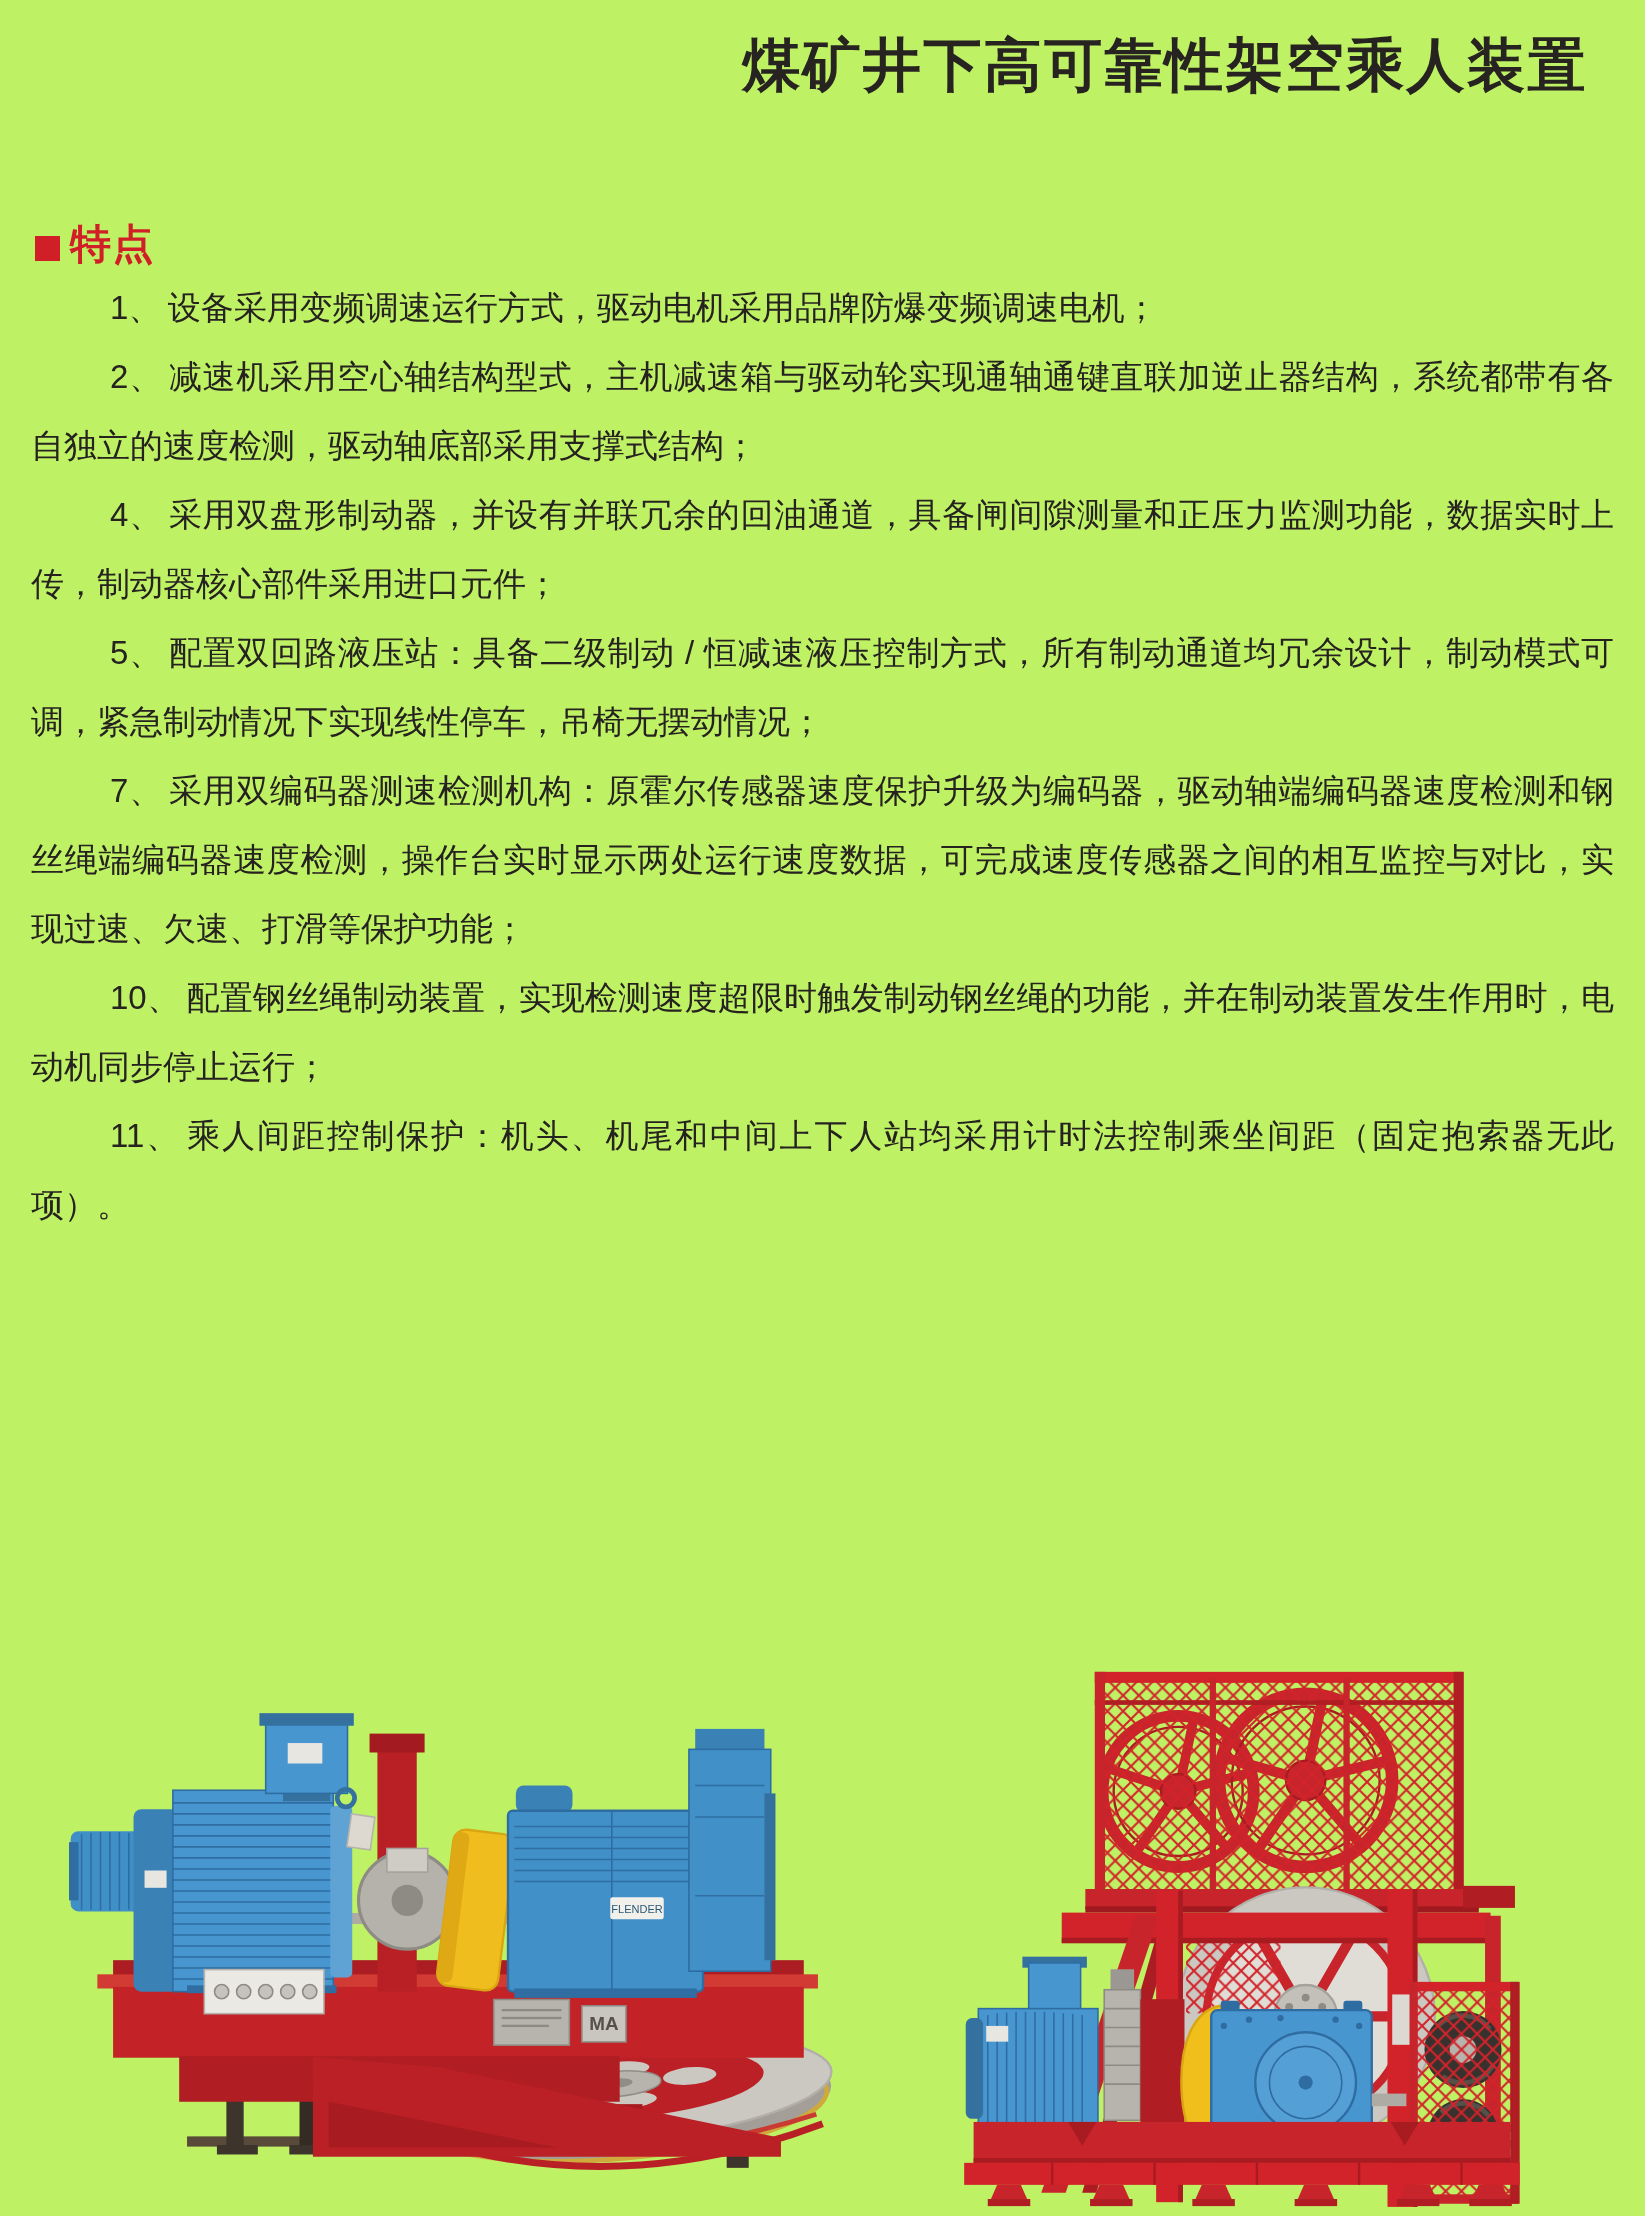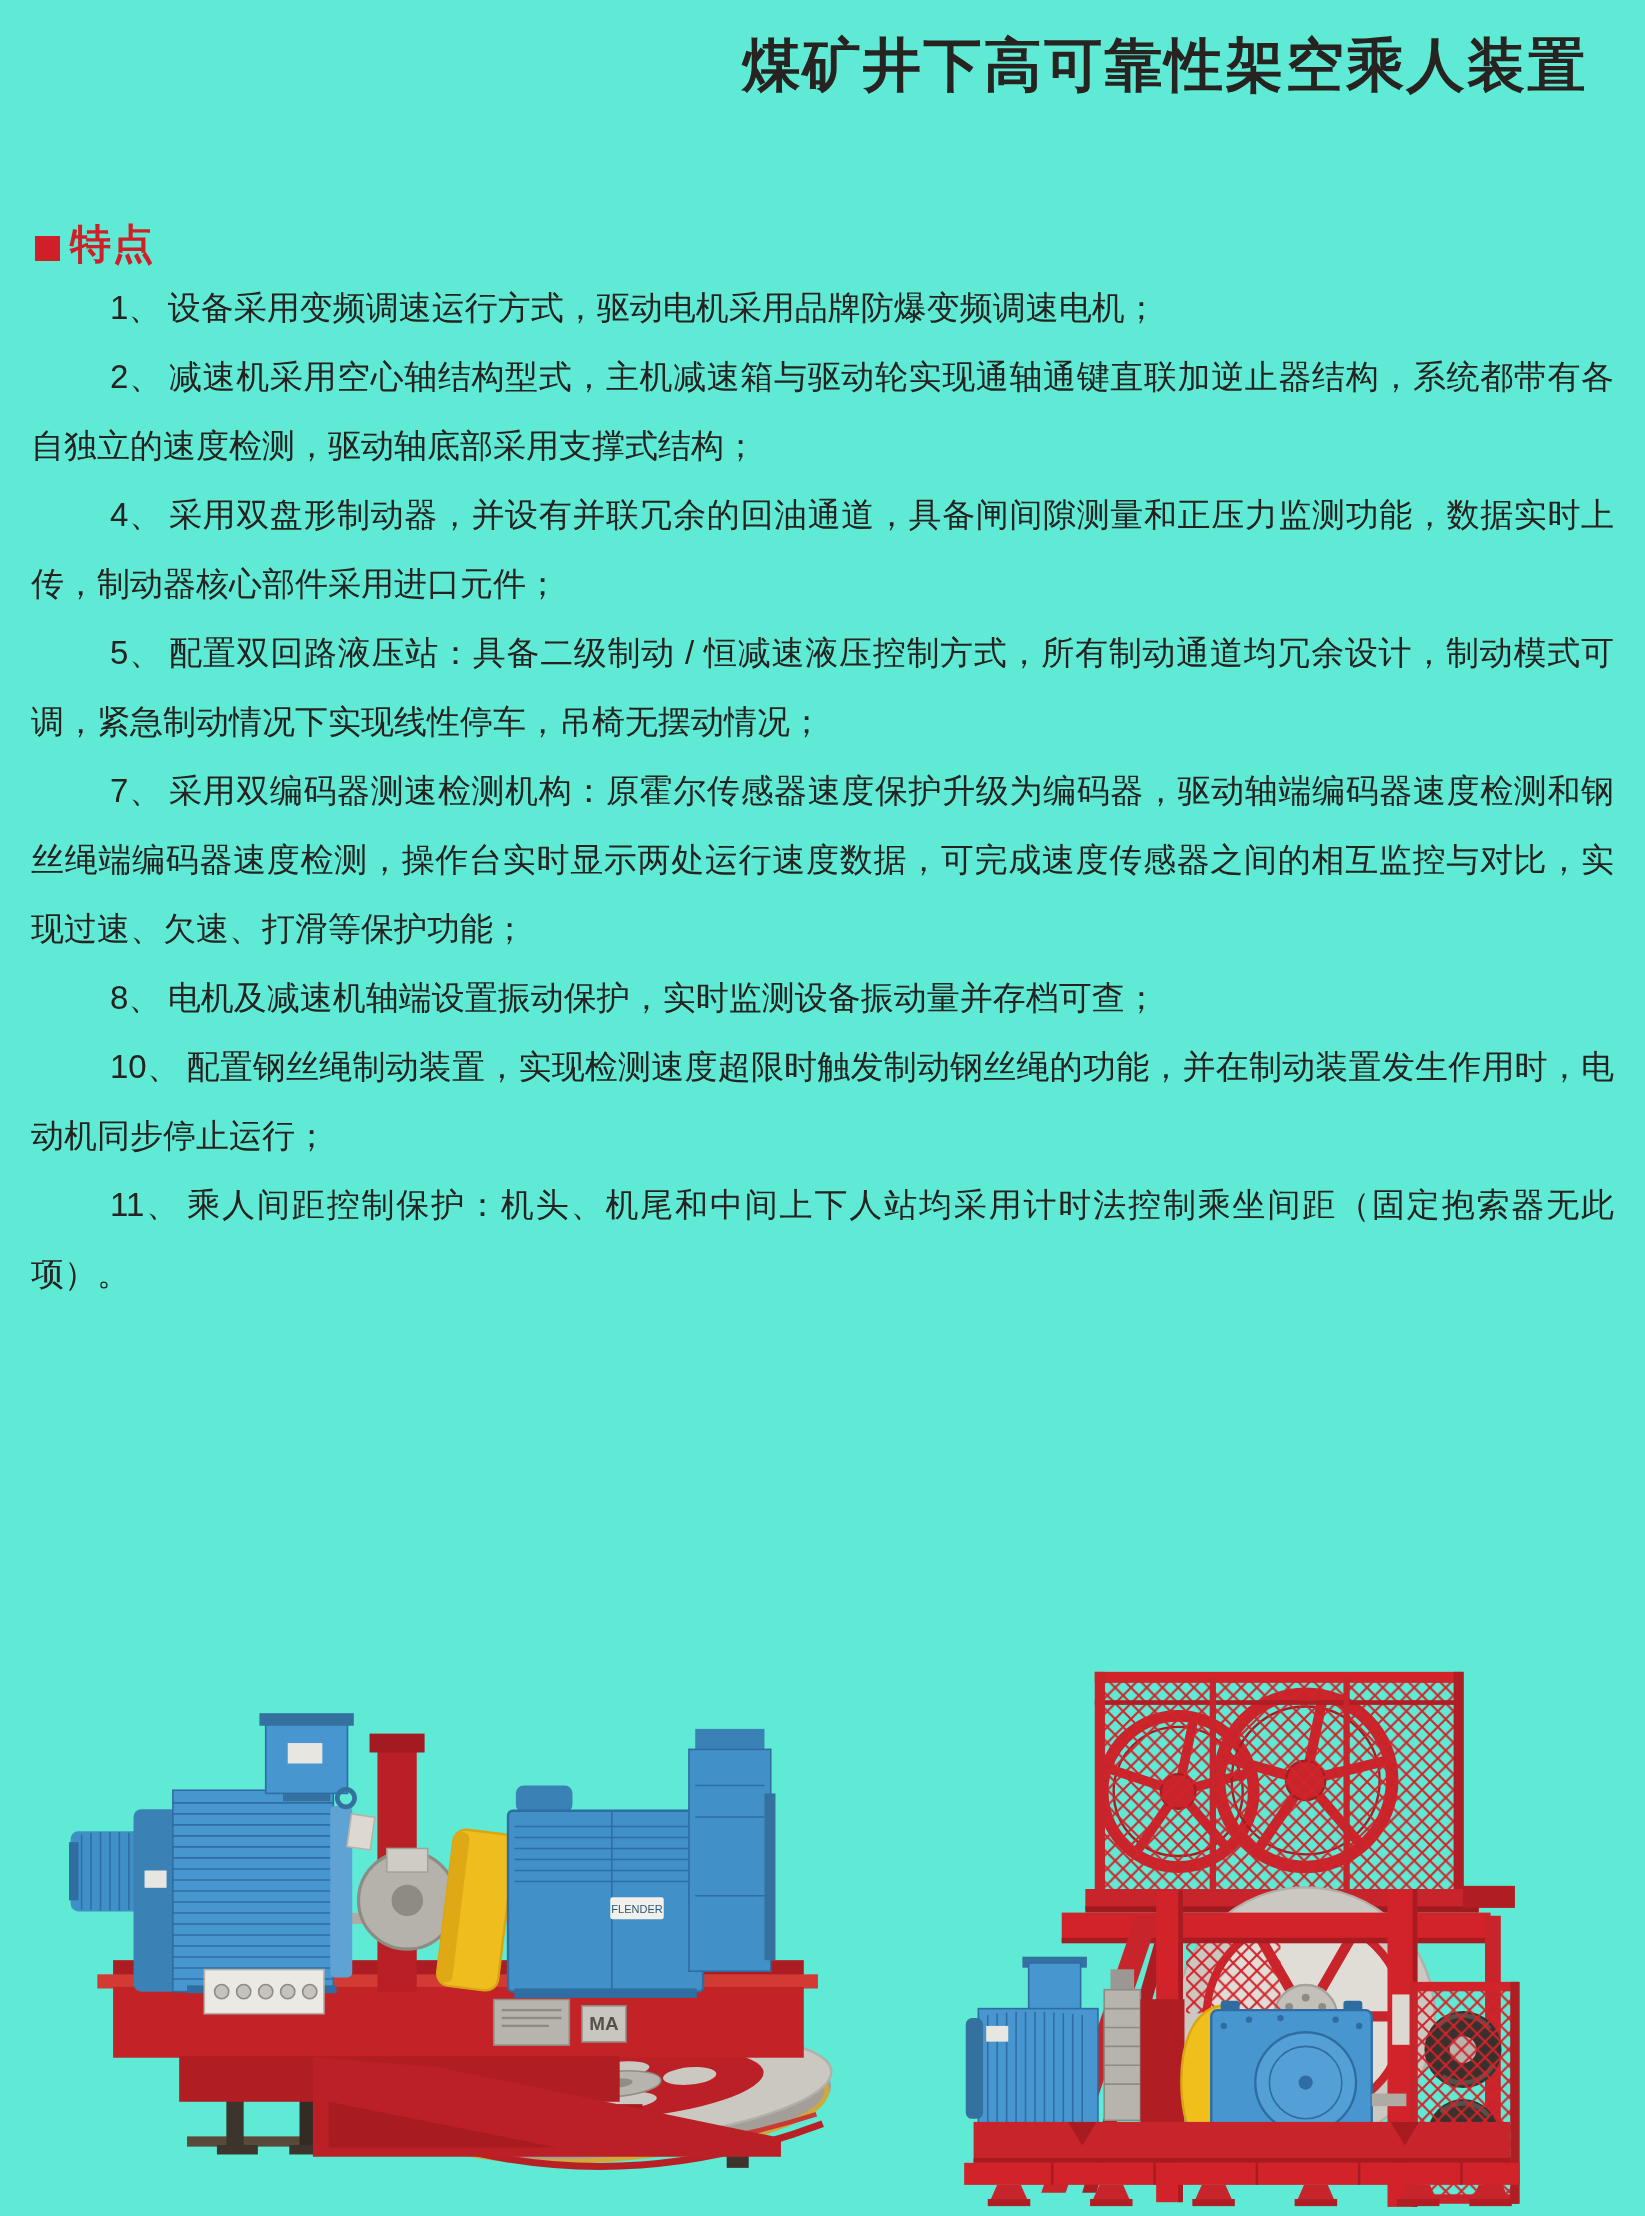--- a/index.html
+++ b/index.html
@@ -1,17 +1,17 @@
 <!DOCTYPE html>
 <html style="font-size:12.6px"><head>
 <meta charset="utf-8">
 <style>
   html,body{margin:0;padding:0;background:#ffffff;}
   .page{
-    position:relative;width:1646px;height:2216px;background:#5eead4;overflow:hidden;
+    position:relative;width:1646px;height:2216px;background:#bef264;overflow:hidden;
     font-family:"Liberation Sans","DejaVu Sans",sans-serif;
   }
   
   .header{position:absolute;top:33px;left:700px;width:930px;text-align:center;}
   .title{
     margin:0;font-size:58px;font-weight:700;color:#272320;
     letter-spacing:2.4px;line-height:1.12;white-space:nowrap;
   }
   .subtitle{
     margin-top:27px;font-size:21px;font-weight:400;color:#44403d;
@@ -53,21 +53,20 @@
       <p class="feat-item"><span class="feat-num">2、</span><span>减速机采用空心轴结构型式，主机减速箱与驱动轮实现通轴通键直联加逆止器结构，系统都带有各自独立的速度检测，驱动轴底部采用支撑式结构；</span></p>
 
 
       <p class="feat-item"><span class="feat-num">4、</span><span>采用双盘形制动器，并设有并联冗余的回油通道，具备闸间隙测量和正压力监测功能，数据实时上传，制动器核心部件采用进口元件；</span></p>
 
       <p class="feat-item"><span class="feat-num">5、</span><span>配置双回路液压站：具备二级制动 / 恒减速液压控制方式，所有制动通道均冗余设计，制动模式可调，紧急制动情况下实现线性停车，吊椅无摆动情况；</span></p>
 
 
       <p class="feat-item"><span class="feat-num">7、</span><span>采用双编码器测速检测机构：原霍尔传感器速度保护升级为编码器，驱动轴端编码器速度检测和钢丝绳端编码器速度检测，操作台实时显示两处运行速度数据，可完成速度传感器之间的相互监控与对比，实现过速、欠速、打滑等保护功能；</span></p>
 
-      <p class="feat-item"><span class="feat-num">8、</span><span>电机及减速机轴端设置振动保护，实时监测设备振动量并存档可查；</span></p>
 
 
       <p class="feat-item"><span class="feat-num">10、</span><span>配置钢丝绳制动装置，实现检测速度超限时触发制动钢丝绳的功能，并在制动装置发生作用时，电动机同步停止运行；</span></p>
 
       <p class="feat-item"><span class="feat-num">11、</span><span>乘人间距控制保护：机头、机尾和中间上下人站均采用计时法控制乘坐间距（固定抱索器无此项）。</span></p>
     </div>
 
   <svg class="photo-left" viewBox="0 0 980 600" xmlns="http://www.w3.org/2000/svg">
 
     <g>

